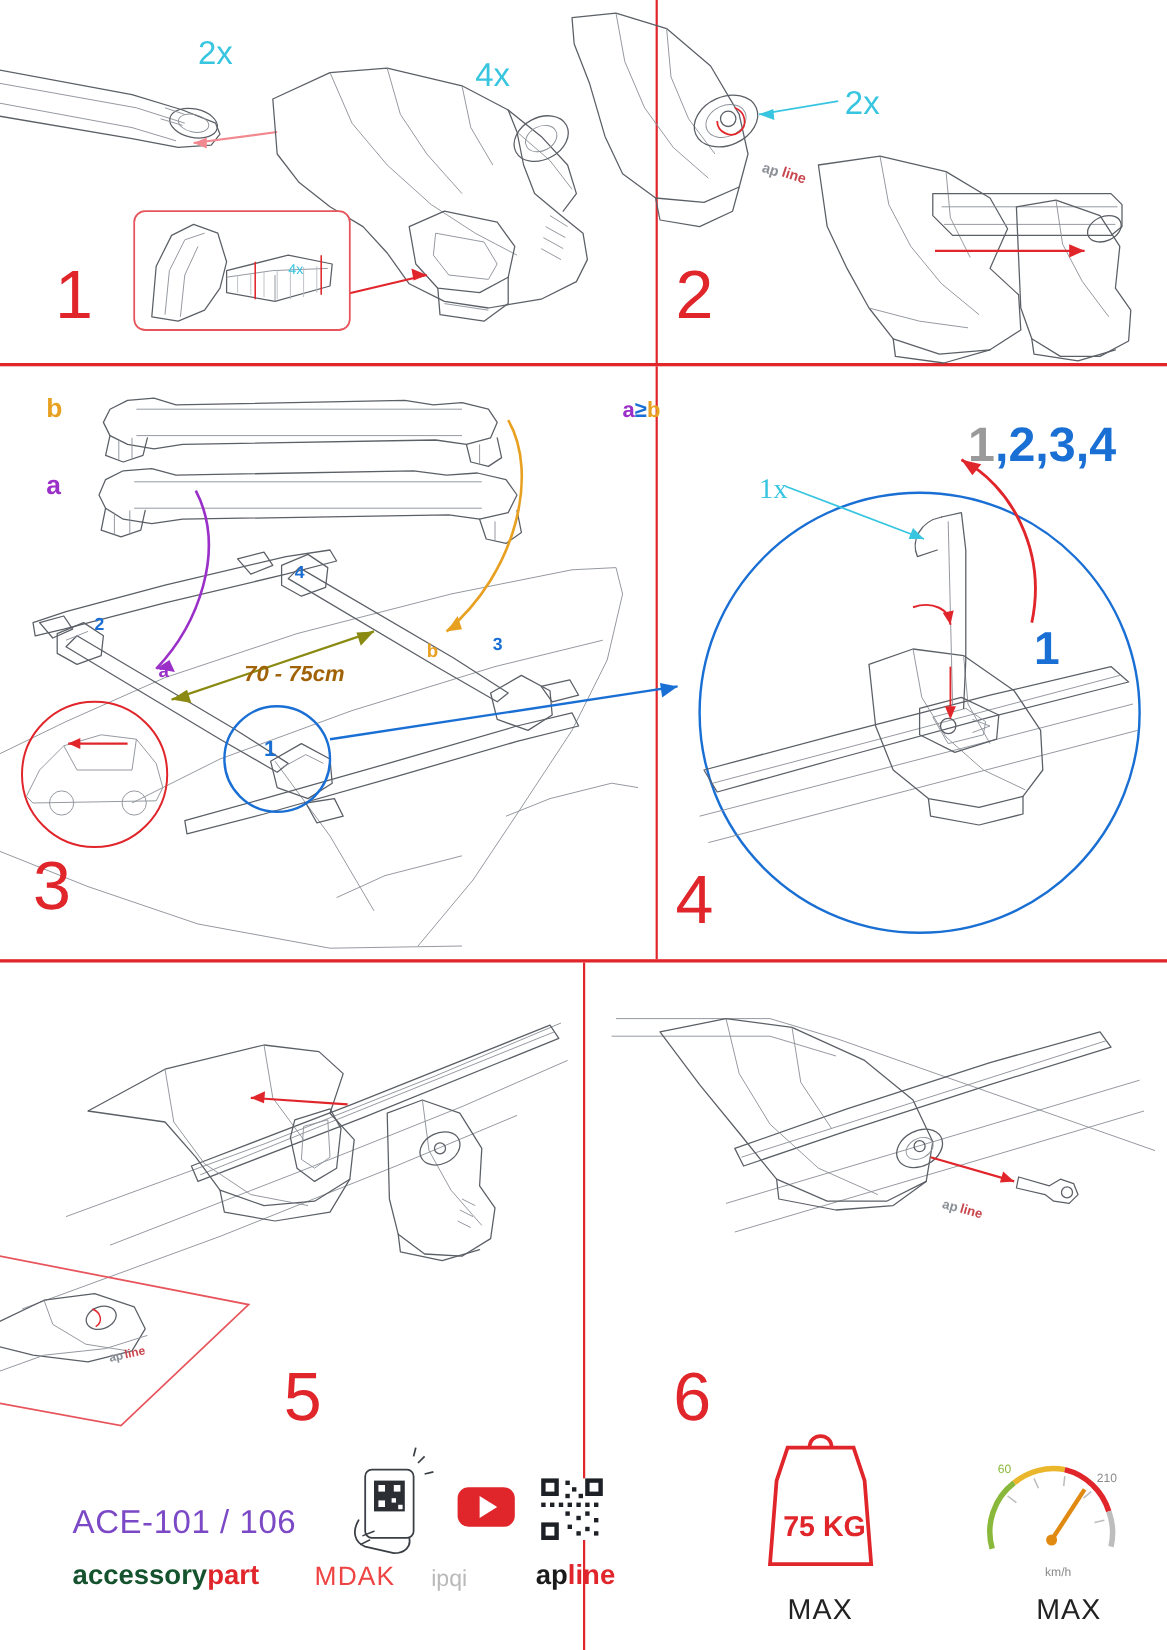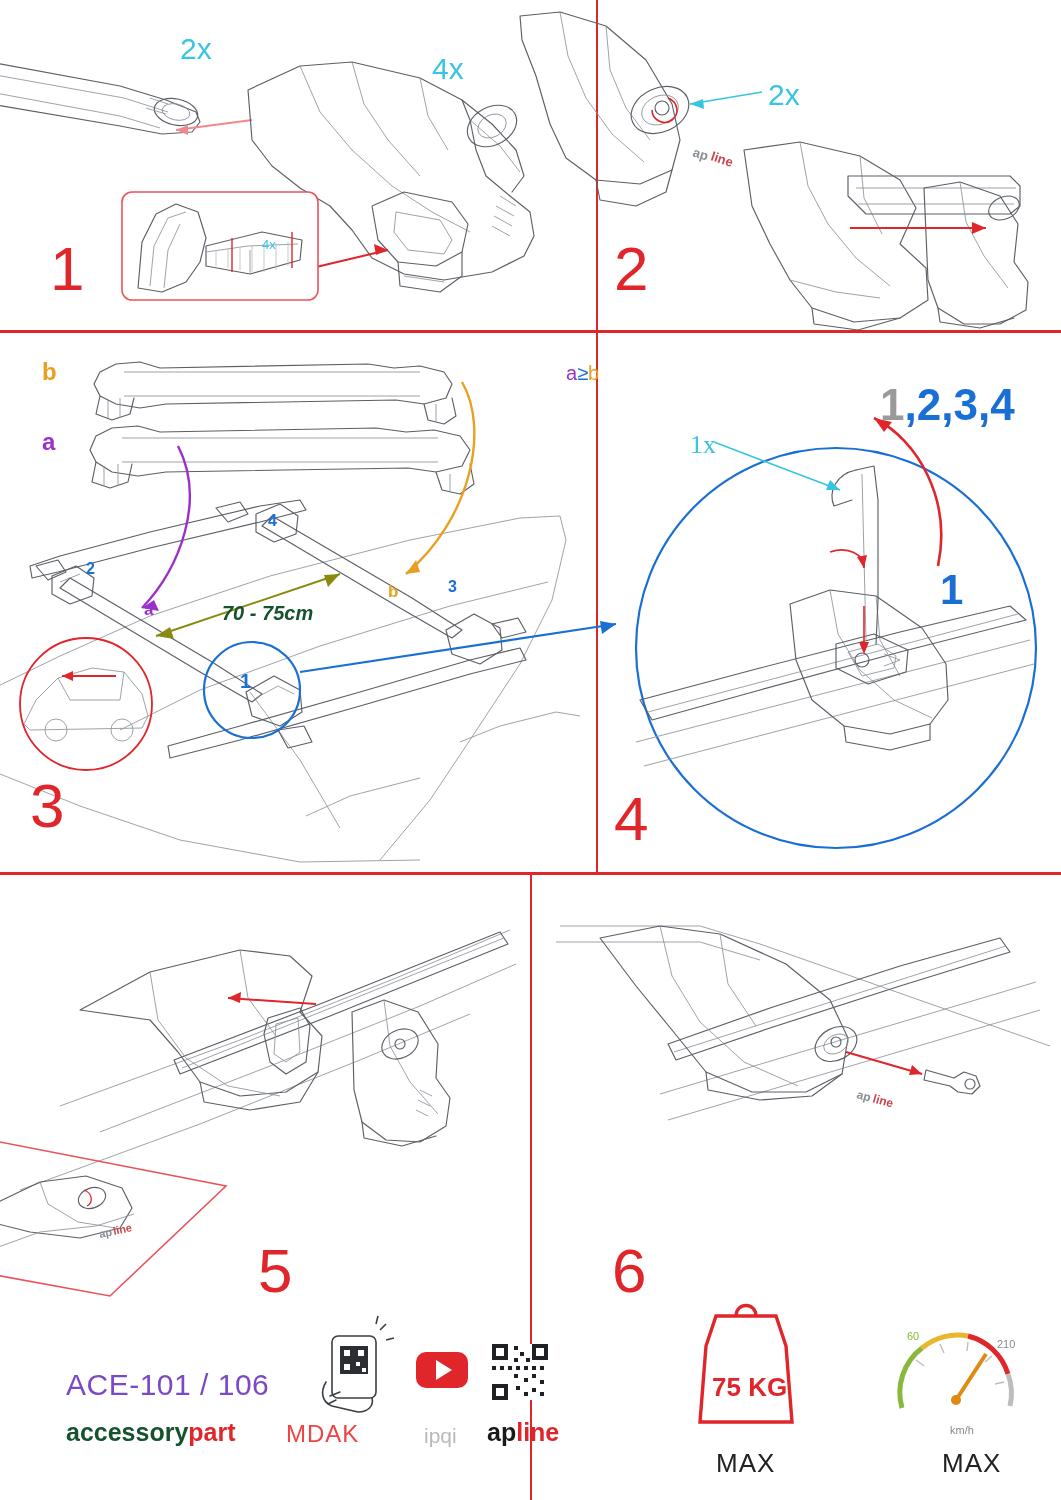--- a/index.html
+++ b/index.html
@@ -35,27 +35,27 @@
   .lbl.q2xb{left:768px;top:78px;}
   .lbl.q1x{left:690px;top:430px;font-size:26px;font-family:Liberation Serif, serif;}
   .lbl.q4xsmall{left:262px;top:237px;font-size:13px;color:#37c5e0;}
 
   
   .letter{position:absolute;font-size:24px;font-weight:700;}
   .lb{left:42px;top:358px;color:#e8a020;}
   .la{left:42px;top:428px;color:#9b30c9;}
   .lbsmall{left:388px;top:582px;color:#e8a020;font-size:17px;}
   .lasmall{left:144px;top:600px;color:#9b30c9;font-size:17px;}
-  .ab{position:absolute;left:566px;top:362px;font-size:20px;font-weight:400;}
+  .ab{position:absolute;left:566px;top:362px;font-size:20px;font-weight:700;}
   .ab .a{color:#9b30c9;}
   .ab .ge{color:#1a6fd4;}
   .ab .b{color:#e8a020;}
 
   .dim{position:absolute;left:222px;top:602px;font-size:20px;font-style:italic;
-       color:#14532d;font-weight:700;}
+       color:#a16207;font-weight:700;}
 
   
   .cal{position:absolute;font-size:16px;font-weight:700;color:#1a6fd4;}
   .cal.c2{left:86px;top:560px;}
   .cal.c4{left:268px;top:512px;}
   .cal.c3{left:448px;top:578px;}
   .circ-num{position:absolute;left:240px;top:670px;font-size:20px;
             font-weight:700;color:#1a6fd4;}
 
   
@@ -64,21 +64,21 @@
   .seq .b{color:#1a6fd4;}
   .seq2{position:absolute;left:940px;top:566px;font-size:42px;font-weight:700;color:#1a6fd4;}
 
   
   .model{position:absolute;left:66px;top:1368px;font-size:30px;color:#7c49c6;
          letter-spacing:.5px;}
   .brand{position:absolute;left:66px;top:1418px;font-size:25px;font-weight:700;}
   .brand .k{color:#14532d;}
   .brand .r{color:#e0252b;}
   .mdak{position:absolute;left:286px;top:1420px;font-size:24px;color:#ef4444;letter-spacing:1px;}
-  .ipqi{position:absolute;left:424px;top:1424px;font-size:21px;color:#b9b9b9;}
+  .ipqi{position:absolute;left:392px;top:1424px;font-size:21px;color:#b9b9b9;}
   .apline{position:absolute;left:487px;top:1418px;font-size:25px;font-weight:700;}
   .apline .a{color:#1a1a1a;}
   .apline .l{color:#e0252b;}
 
   .maxw{position:absolute;left:716px;top:1448px;font-size:26px;color:#222;letter-spacing:1px;}
   .maxs{position:absolute;left:942px;top:1448px;font-size:26px;color:#222;letter-spacing:1px;}
   .kgtxt{position:absolute;left:712px;top:1372px;font-size:26px;color:#e0252b;font-weight:700;}
   .kmh{position:absolute;left:950px;top:1424px;font-size:11px;color:#8a8a8a;}
   .sp60{position:absolute;left:907px;top:1330px;font-size:11px;color:#8ab83a;}
   .sp120{position:absolute;left:997px;top:1338px;font-size:11px;color:#8a8a8a;}

